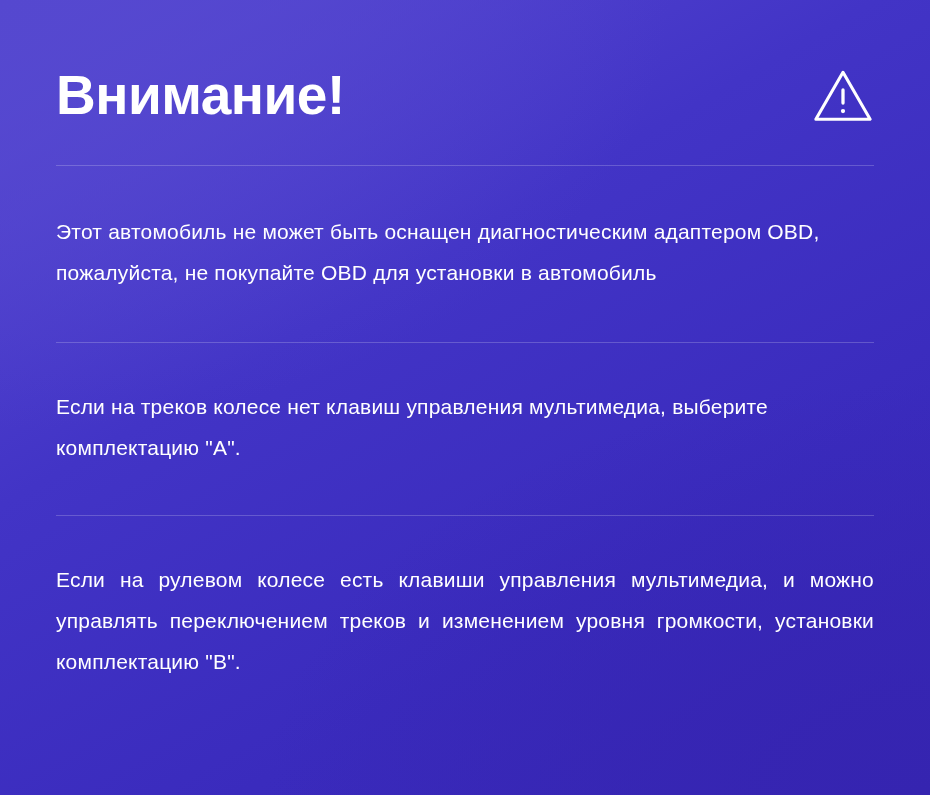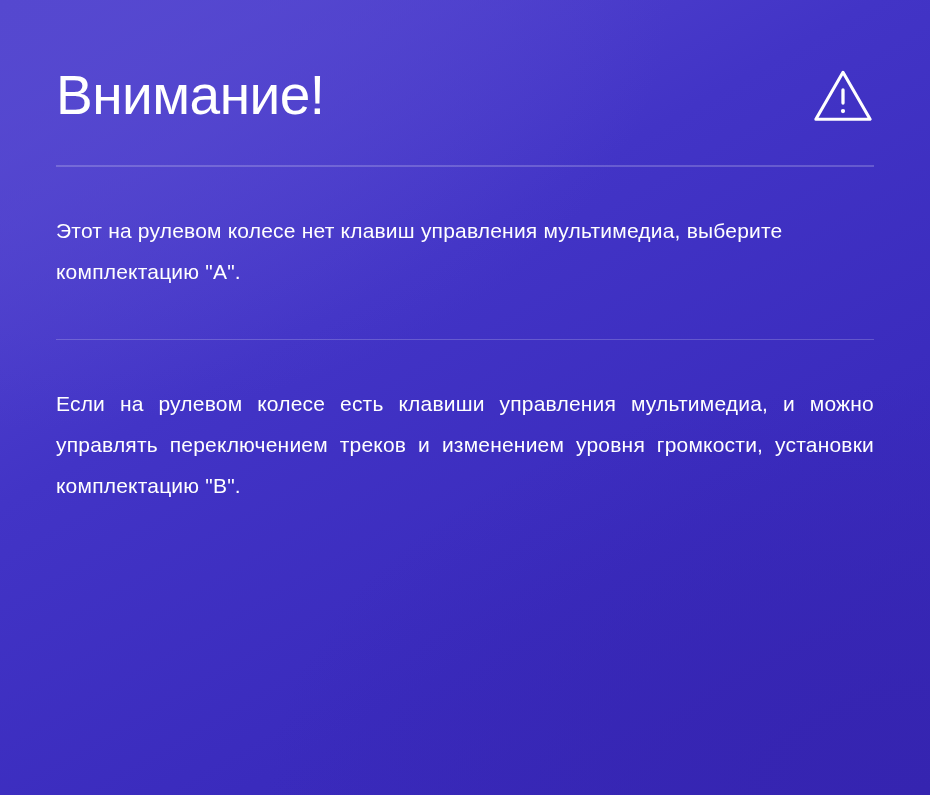--- a/index.html
+++ b/index.html
@@ -29,21 +29,21 @@
     display: flex;
     align-items: center;
     justify-content: space-between;
     height: 165px;
     padding-top: 8px;
     box-sizing: border-box;
   }
   .title {
     color: #ffffff;
     font-size: 55px;
-    font-weight: normal;
+    font-weight: bold;
     letter-spacing: -0.5px;
     line-height: 1;
     margin: 0;
     padding-top: 18px;
   }
   .warn-icon {
     width: 62px;
     height: 62px;
     margin-top: 18px;
     flex: 0 0 auto;
@@ -82,25 +82,28 @@
       <svg viewBox="0 0 64 64" width="62" height="62" xmlns="http://www.w3.org/2000/svg">
         <path d="M32 7.5 L60 56 H4 Z" fill="none" stroke="#ffffff" stroke-width="3.2" stroke-linejoin="round"></path>
         <rect x="30.3" y="24" width="3.4" height="17" rx="1.7" fill="#ffffff"></rect>
         <circle cx="32" cy="47.5" r="2.2" fill="#ffffff"></circle>
       </svg>
     </span>
   </div>
 
   <div class="divider"></div>
 
+  <div class="section s1">
+    <p>Этот автомобиль не может быть оснащен диагностическим адаптером OBD, пожалуйста, не покупайте OBD для установки в автомобиль</p>
+  </div>
 
   <div class="divider"></div>
 
   <div class="section s2">
-    <p>Этот на рулевом колесе нет клавиш управления мультимедиа, выберите комплектацию "A".</p>
+    <p>Если на треков колесе нет клавиш управления мультимедиа, выберите комплектацию "A".</p>
   </div>
 
   <div class="divider"></div>
 
   <div class="section s3 justify">
     <p>Если на рулевом колесе есть клавиши управления мультимедиа, и можно управлять переключением треков и изменением уровня громкости, установки комплектацию "B".</p>
   </div>
 
 </div>
 

